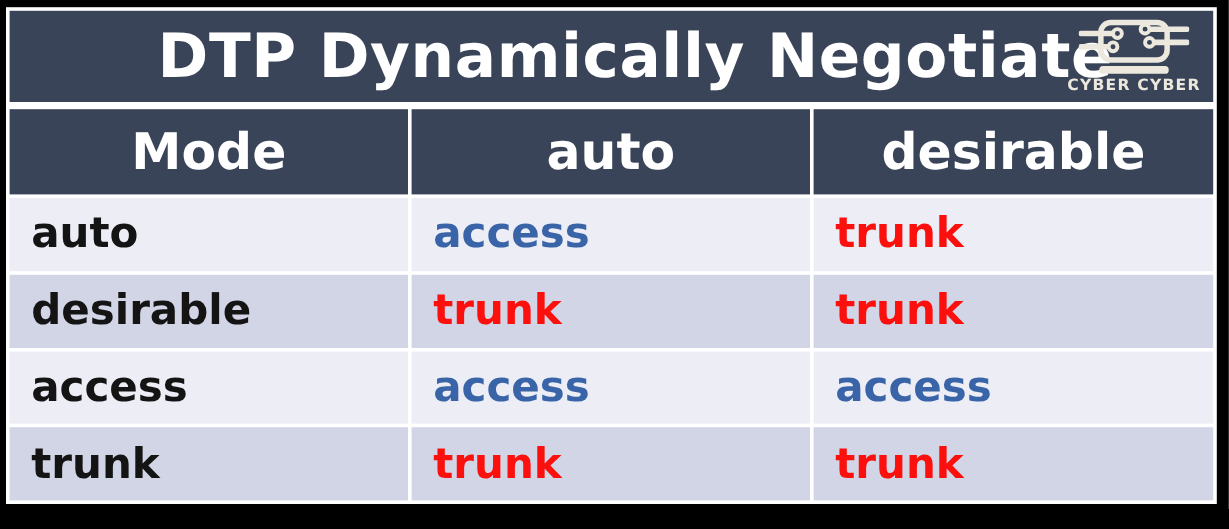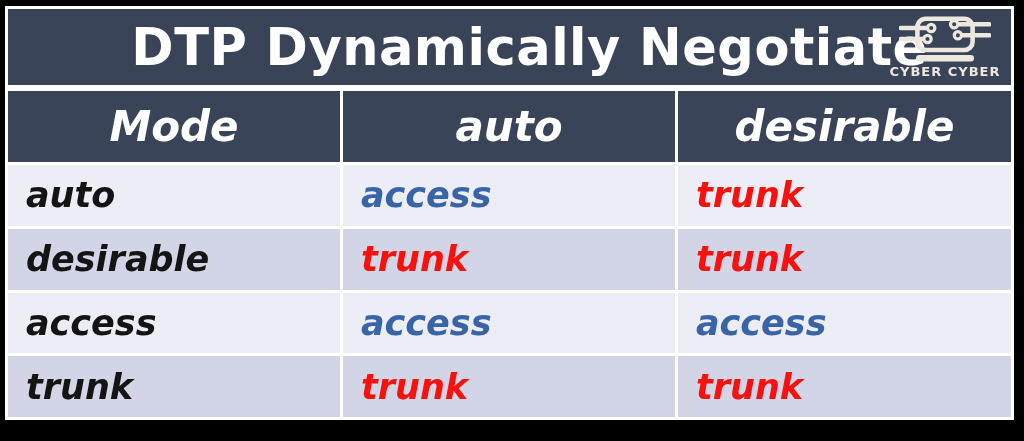--- a/index.html
+++ b/index.html
@@ -60,21 +60,20 @@
     display: grid;
     grid-template-columns: 332px 332px 1fr;
     grid-template-rows: 71px 1fr 1fr 1fr 1fr;
     gap: 3px;
     background: #ffffff;
   }
   .cell {
     display: flex;
     align-items: center;
     box-sizing: border-box;
-    font-style: italic;
   }
   .hcell {
     background: #3a4458;
     color: #ffffff;
     font-size: 42px;
     font-weight: bold;
     justify-content: center;
   }
   .dcell {
     font-size: 35px;

